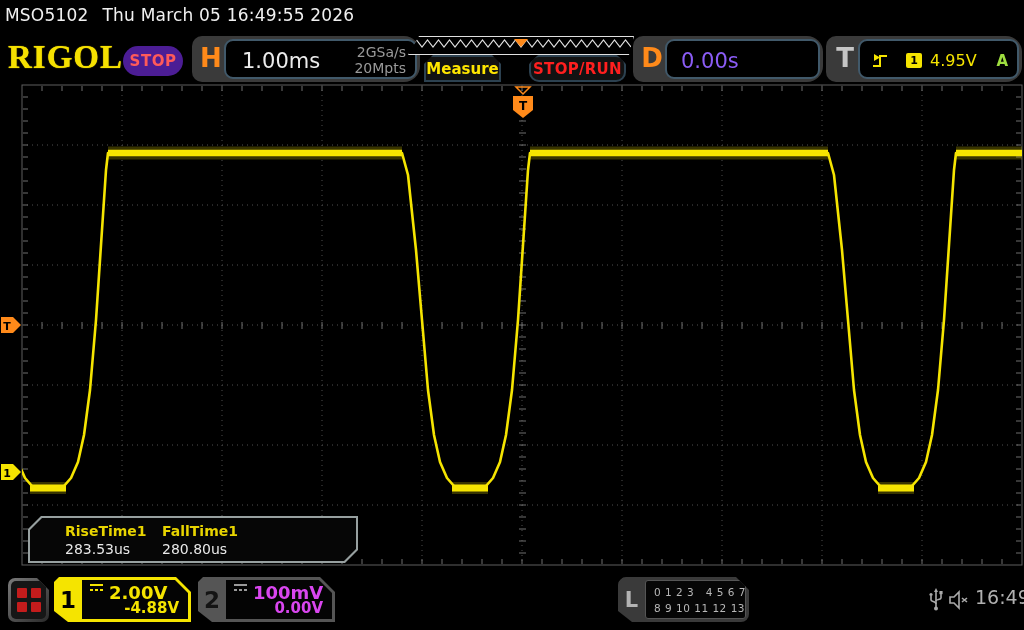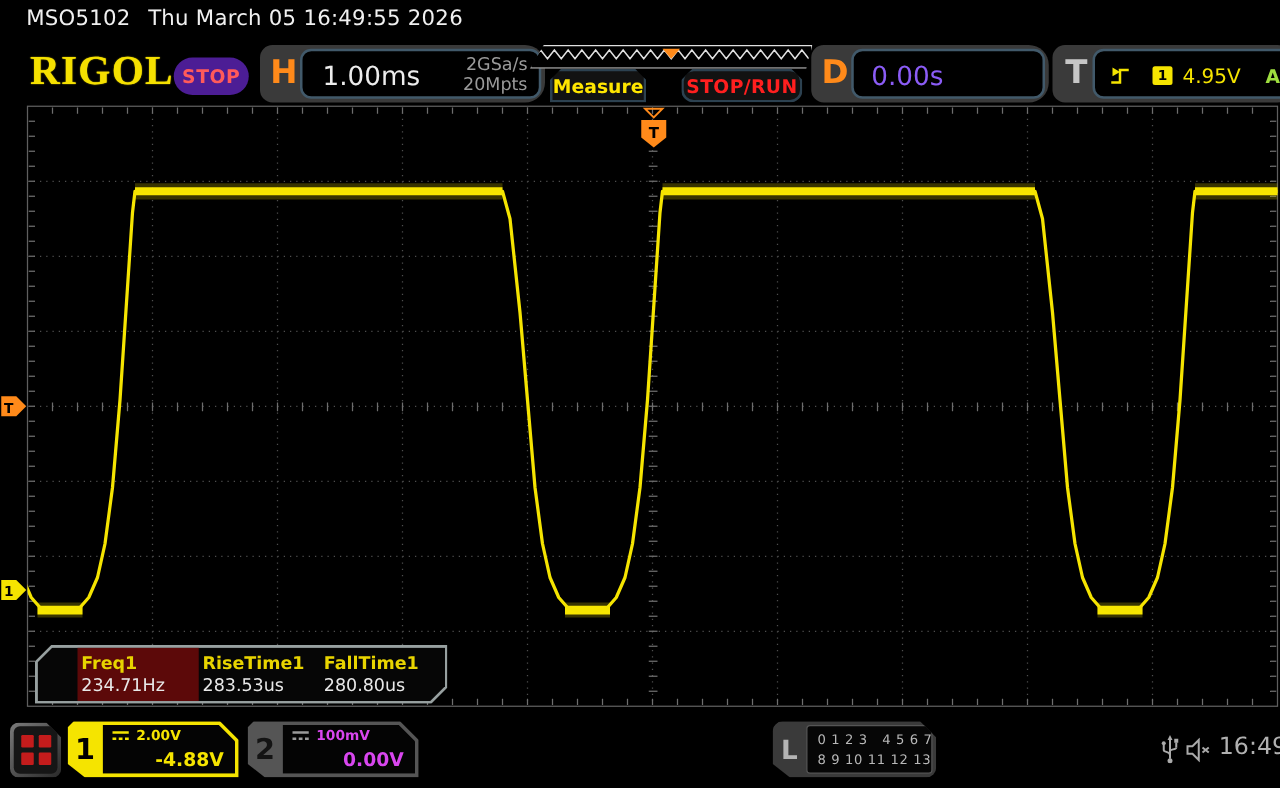--- a/index.html
+++ b/index.html
@@ -63,40 +63,40 @@
 
   .chanbox{top:577px;width:137px;height:45px;}
   #ch1box{left:54px;background:#f5e400;
           clip-path:polygon(5px 0,calc(100% - 15px) 0,100% 15px,100% 100%,14px 100%,0 calc(100% - 11px),0 5px);}
   #ch2box{left:198px;background:#555;
           clip-path:polygon(5px 0,calc(100% - 15px) 0,100% 15px,100% 100%,14px 100%,0 calc(100% - 11px),0 5px);}
   .channum{position:absolute;left:0;top:0;width:28px;height:100%;display:flex;align-items:center;justify-content:center;
            font-size:23px;font-weight:bold;color:#000;}
   .chaninner{position:absolute;left:28px;top:3px;right:3px;bottom:3px;background:#040404;
              clip-path:polygon(0 0,calc(100% - 13px) 0,100% 13px,100% 100%,0 100%);}
-  .ch-row1{position:absolute;left:7px;top:2px;font-size:11px;font-weight:600;display:flex;align-items:center;gap:5px;}
+  .ch-row1{position:absolute;left:7px;top:2px;font-size:18px;font-weight:600;display:flex;gap:5px;}
   .ch-row2{position:absolute;right:9px;bottom:2px;font-size:15px;font-weight:600;}
   .ch-yellow{color:#f5e400;}
   .ch-gray{color:#d946ef;}
   #ch2box .channum{color:#141414;}
 
   #lgroup{left:618px;top:577px;width:131px;height:45px;background:#3a3a3a;border-radius:8px;
           clip-path:polygon(5px 0,calc(100% - 13px) 0,100% 13px,100% 100%,14px 100%,0 calc(100% - 11px),0 5px);}
   #lgroup .llabel{position:absolute;left:0;top:0;width:27px;height:100%;display:flex;align-items:center;justify-content:center;
           font-size:21px;font-weight:bold;color:#b4b4b4;}
   #lgroup .linner{position:absolute;left:27px;top:3px;right:3px;bottom:3px;background:#060606;border:1px solid #555;
           border-radius:3px;box-sizing:border-box;padding:3px 0 0 8px;}
   #lgroup .lrow{color:#b8b8b8;font-size:10.5px;line-height:16px;white-space:pre;letter-spacing:.5px;}
 
   #traytime{left:975px;top:586px;font-size:19px;color:#b0b0b0;}
   .trayicon{top:588px;}
 
   svg{display:block;}
   #scope-svg{position:absolute;left:0;top:0;z-index:1;}
-  .hdr{z-index:3;margin-left:16px;}
+  .hdr{z-index:3;}
 </style>
 </head>
 <body>
 
 <div id="screen">
 
   <svg id="scope-svg" width="1024" height="630" viewBox="0 0 1024 630">
     <defs>
         <clipPath id="plotclip">
           <rect x="22" y="85" width="1000" height="480"></rect>
@@ -461,24 +461,20 @@
         <polygon points="2,2 8,5.5 2,9" fill="#f5e400"></polygon>
       </svg>
       <span class="trig-badge">1</span>
       <span id="triglevel">4.95V</span>
       <span id="trigmode">A</span>
     </div>
   </div>
 
   <div class="abs" id="measpanel">
     <div class="inner">
-      <div class="meascell hl">
-        <div class="meas-label">Freq1</div>
-        <div class="meas-value">234.71Hz</div>
-      </div>
       <div class="meascell">
         <div class="meas-label">RiseTime1</div>
         <div class="meas-value">283.53us</div>
       </div>
       <div class="meascell">
         <div class="meas-label">FallTime1</div>
         <div class="meas-value">280.80us</div>
       </div>
     </div>
   </div>

